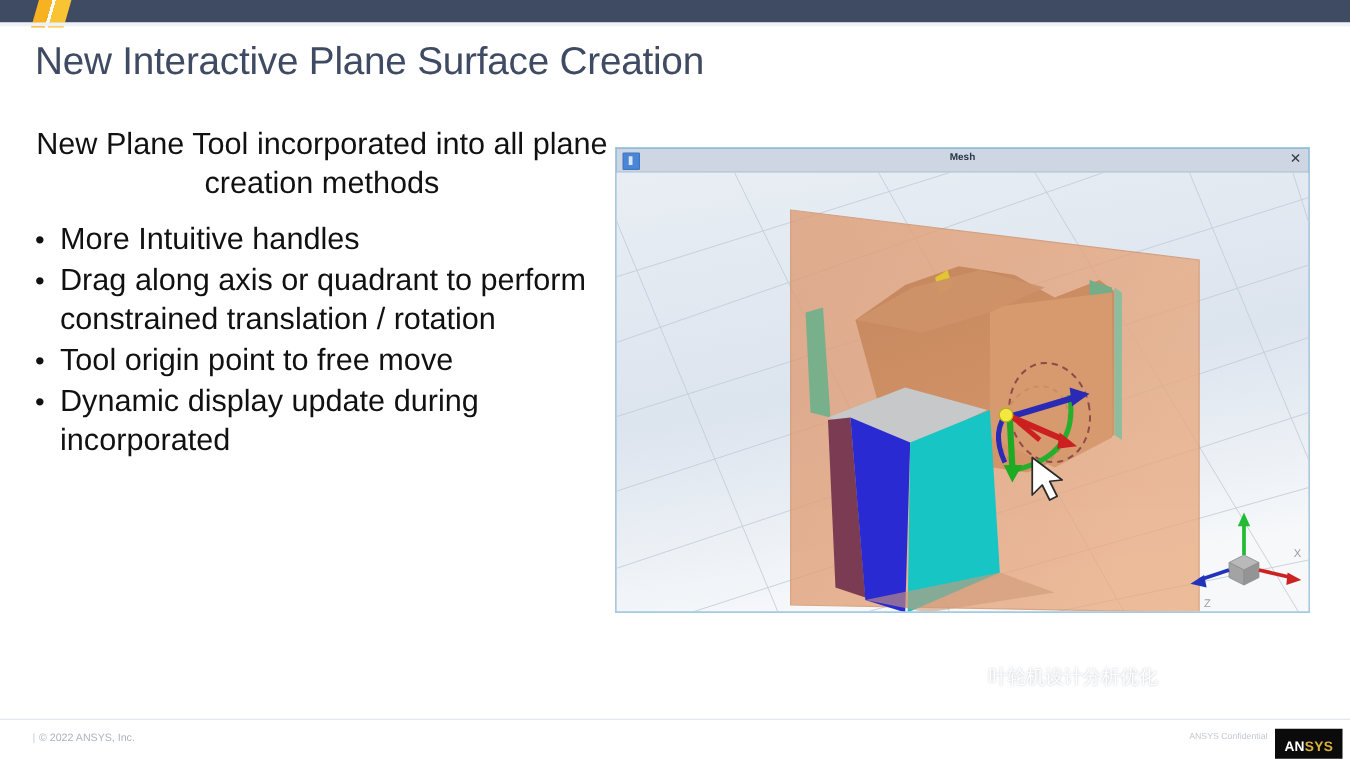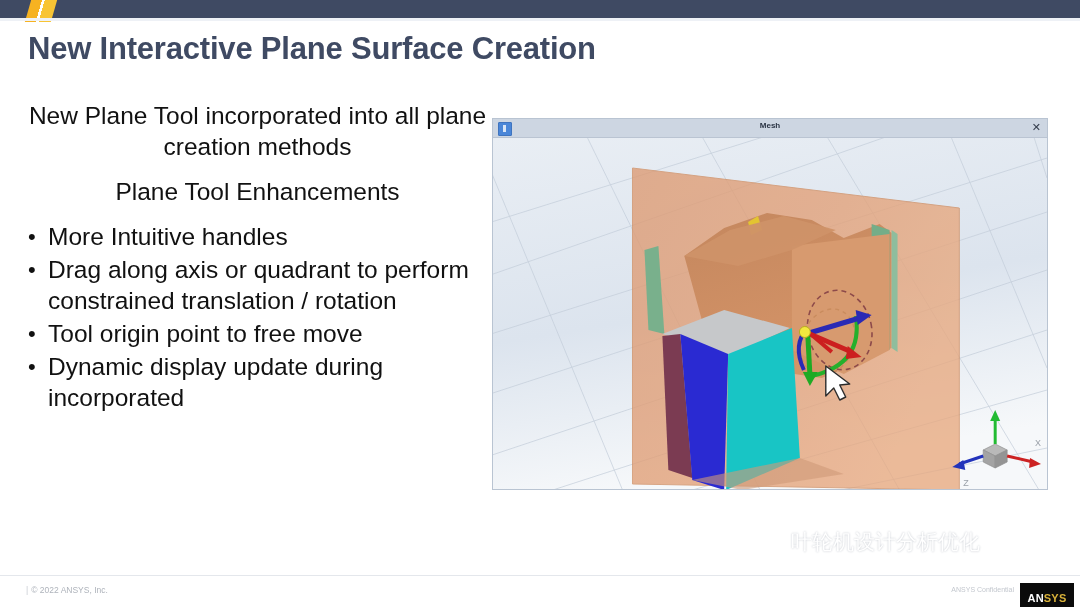--- a/index.html
+++ b/index.html
@@ -22,21 +22,21 @@
     transform:skewX(-16deg);
   }
   .topbar-underline{
     position:absolute;left:0;top:18px;width:1080px;height:3px;
     background:#eef1f6;
   }
 
   
   .slide-title{
     position:absolute;left:28px;top:31px;
-    font-size:31px;font-weight:bold;color:#3f4a63;
+    font-size:31px;font-weight:normal;color:#3f4a63;
     letter-spacing:-0.2px;white-space:nowrap;
   }
 
   
   .body-col{
     position:absolute;left:25px;top:100px;width:465px;
     color:#111111;
   }
   .para{
     font-size:24.5px;line-height:31px;margin:0 0 14px 0;text-align:center;
@@ -114,38 +114,37 @@
   .ansys-logo .an{color:#ffffff;}
   .ansys-logo .sys{color:#d9b23a;}
 
   
   .watermark{
     position:absolute;left:748px;top:528px;
     display:flex;align-items:center;gap:9px;
     opacity:.92;
   }
   .wm-text{
-    font-size:21px;color:#ffffff;
+    font-size:15px;color:#ffffff;
     text-shadow:0 0 2px rgba(120,130,145,.55);
     white-space:nowrap;
   }
 </style>
 </head>
 <body>
 
 <div class="topbar">
   <div class="topbar-slash"></div>
 </div>
 <div class="topbar-underline"></div>
 
 <div class="slide-title">New Interactive Plane Surface Creation</div>
 
 <div class="body-col">
   <p class="para">New Plane Tool incorporated into all plane creation methods</p>
-  <p class="para">Plane Tool Enhancements</p>
   <ul class="bullet-list">
     <li class="bullet-li">
       <span class="dot">•</span>
       <span>More Intuitive handles</span>
     </li>
     <li class="bullet-li">
       <span class="dot">•</span>
       <span>Drag along axis or quadrant to perform constrained translation / rotation</span>
     </li>
     <li class="bullet-li">

